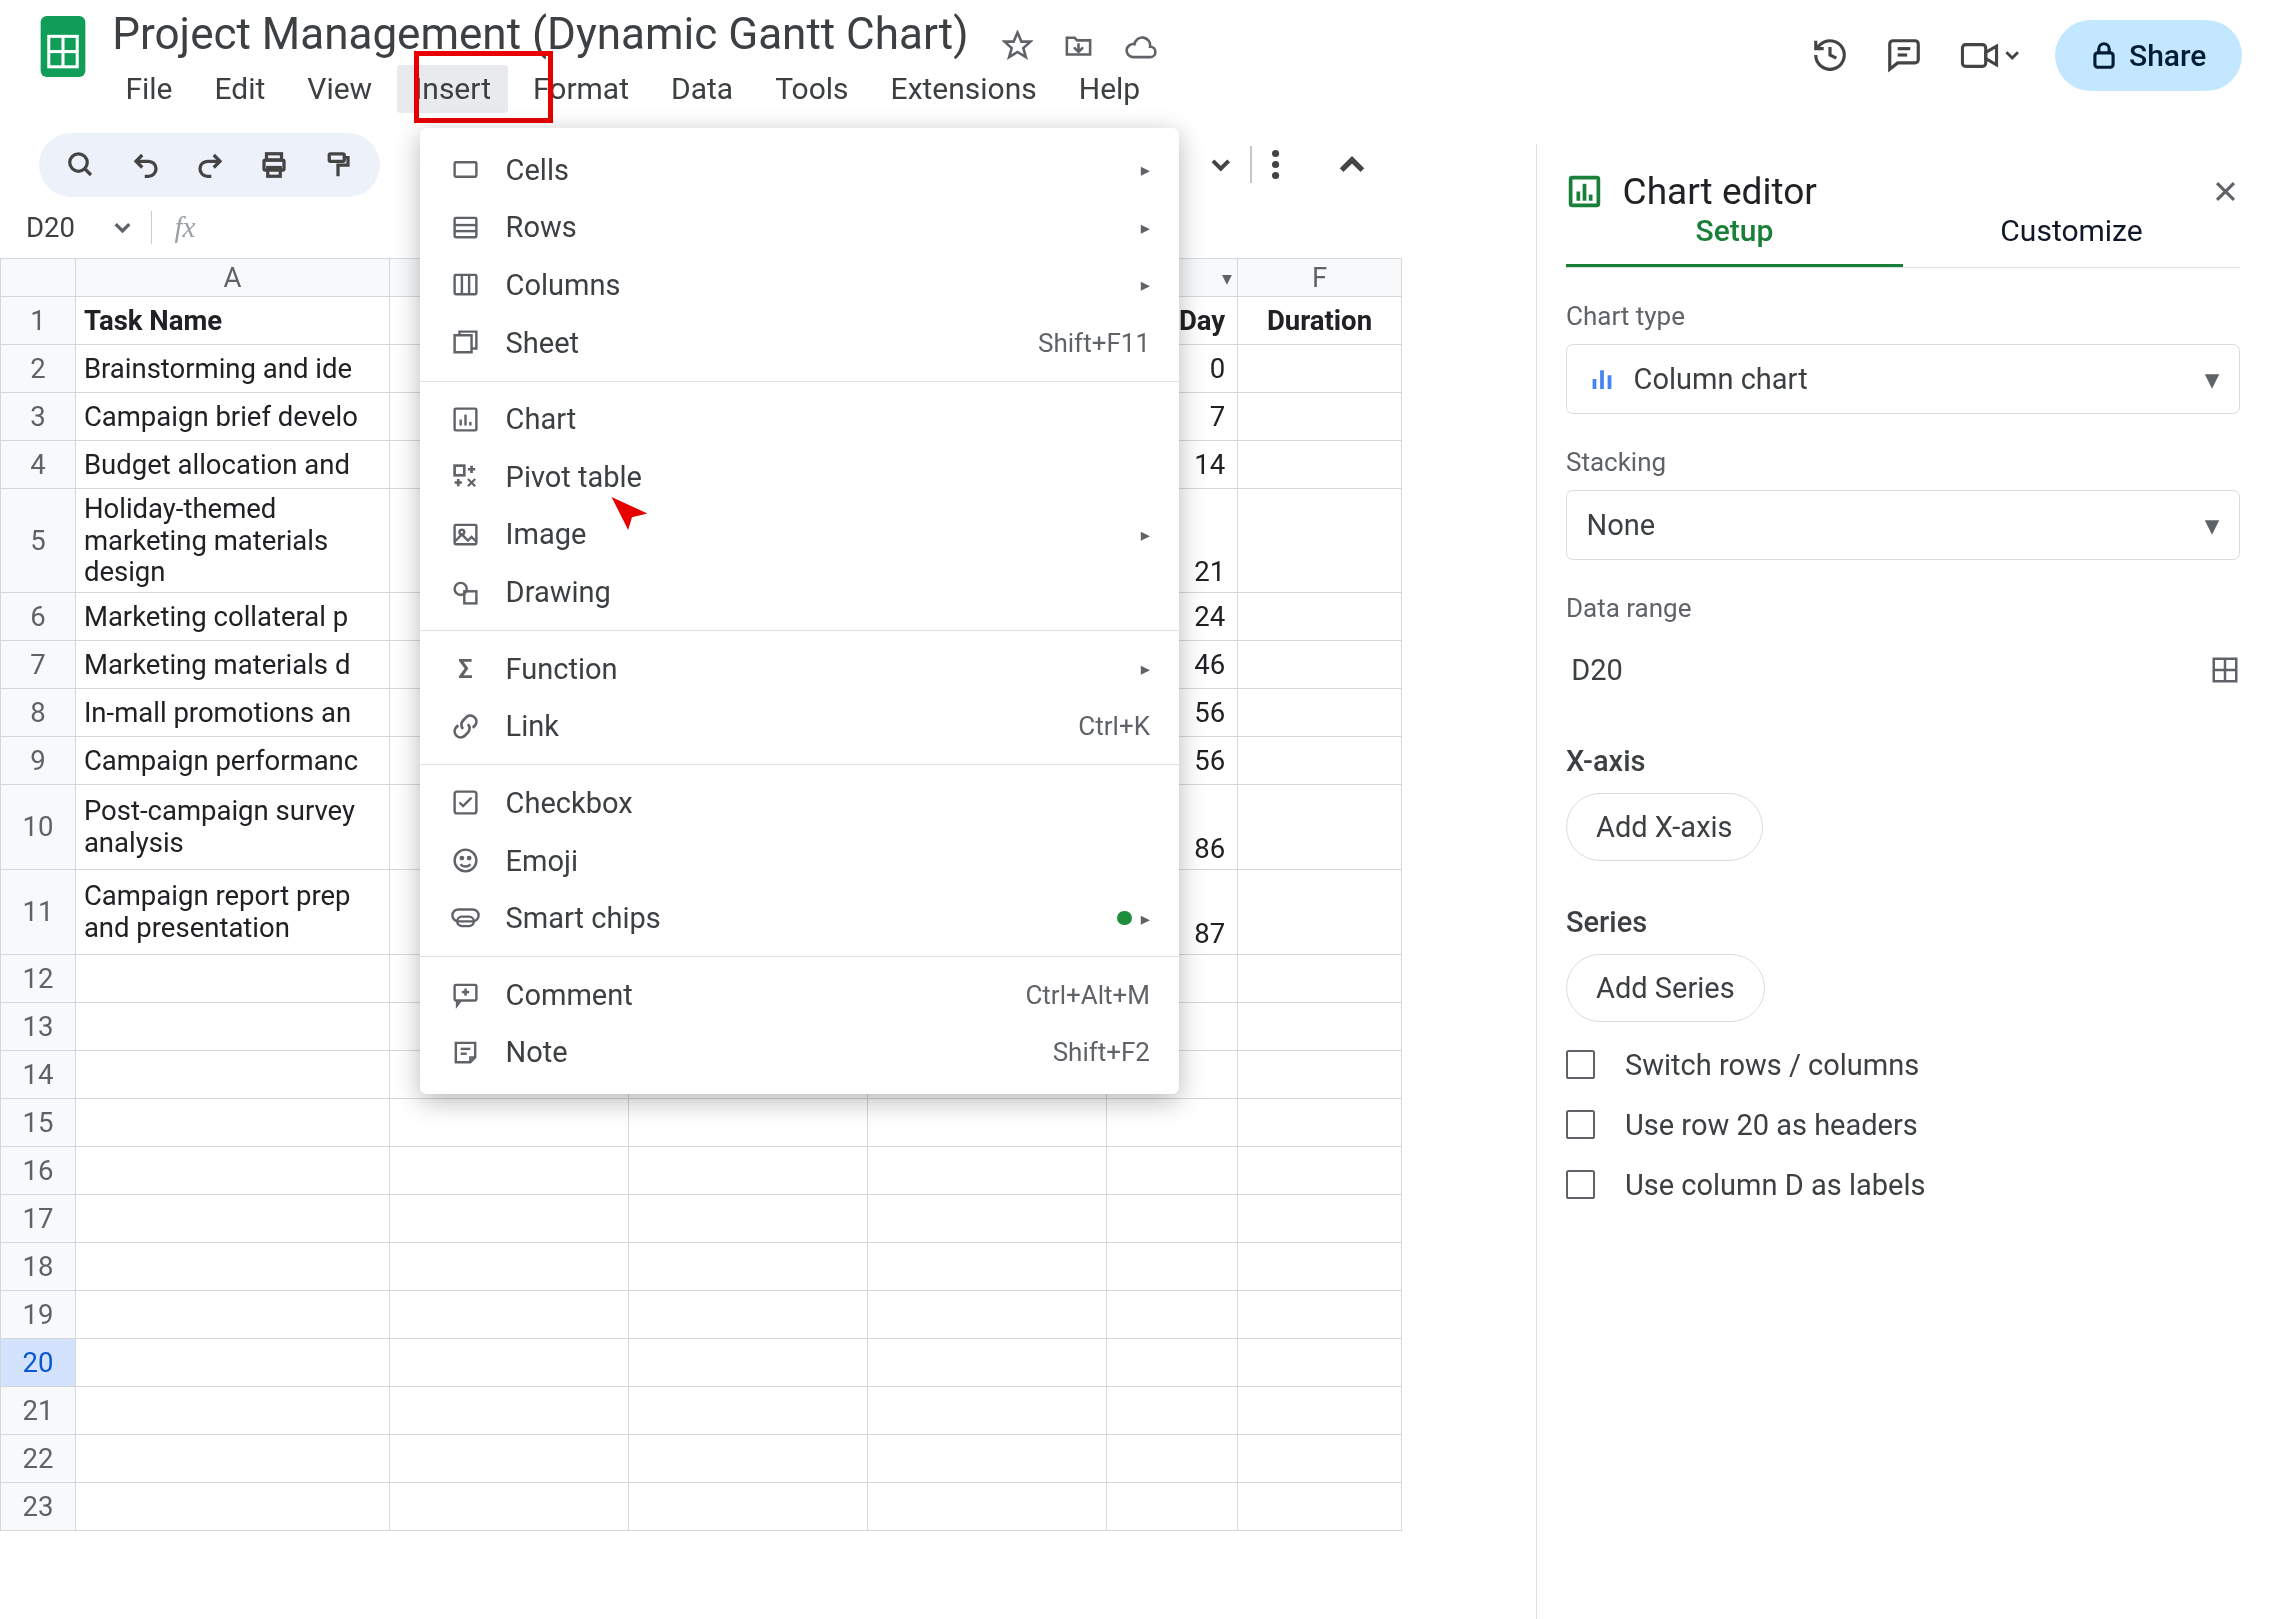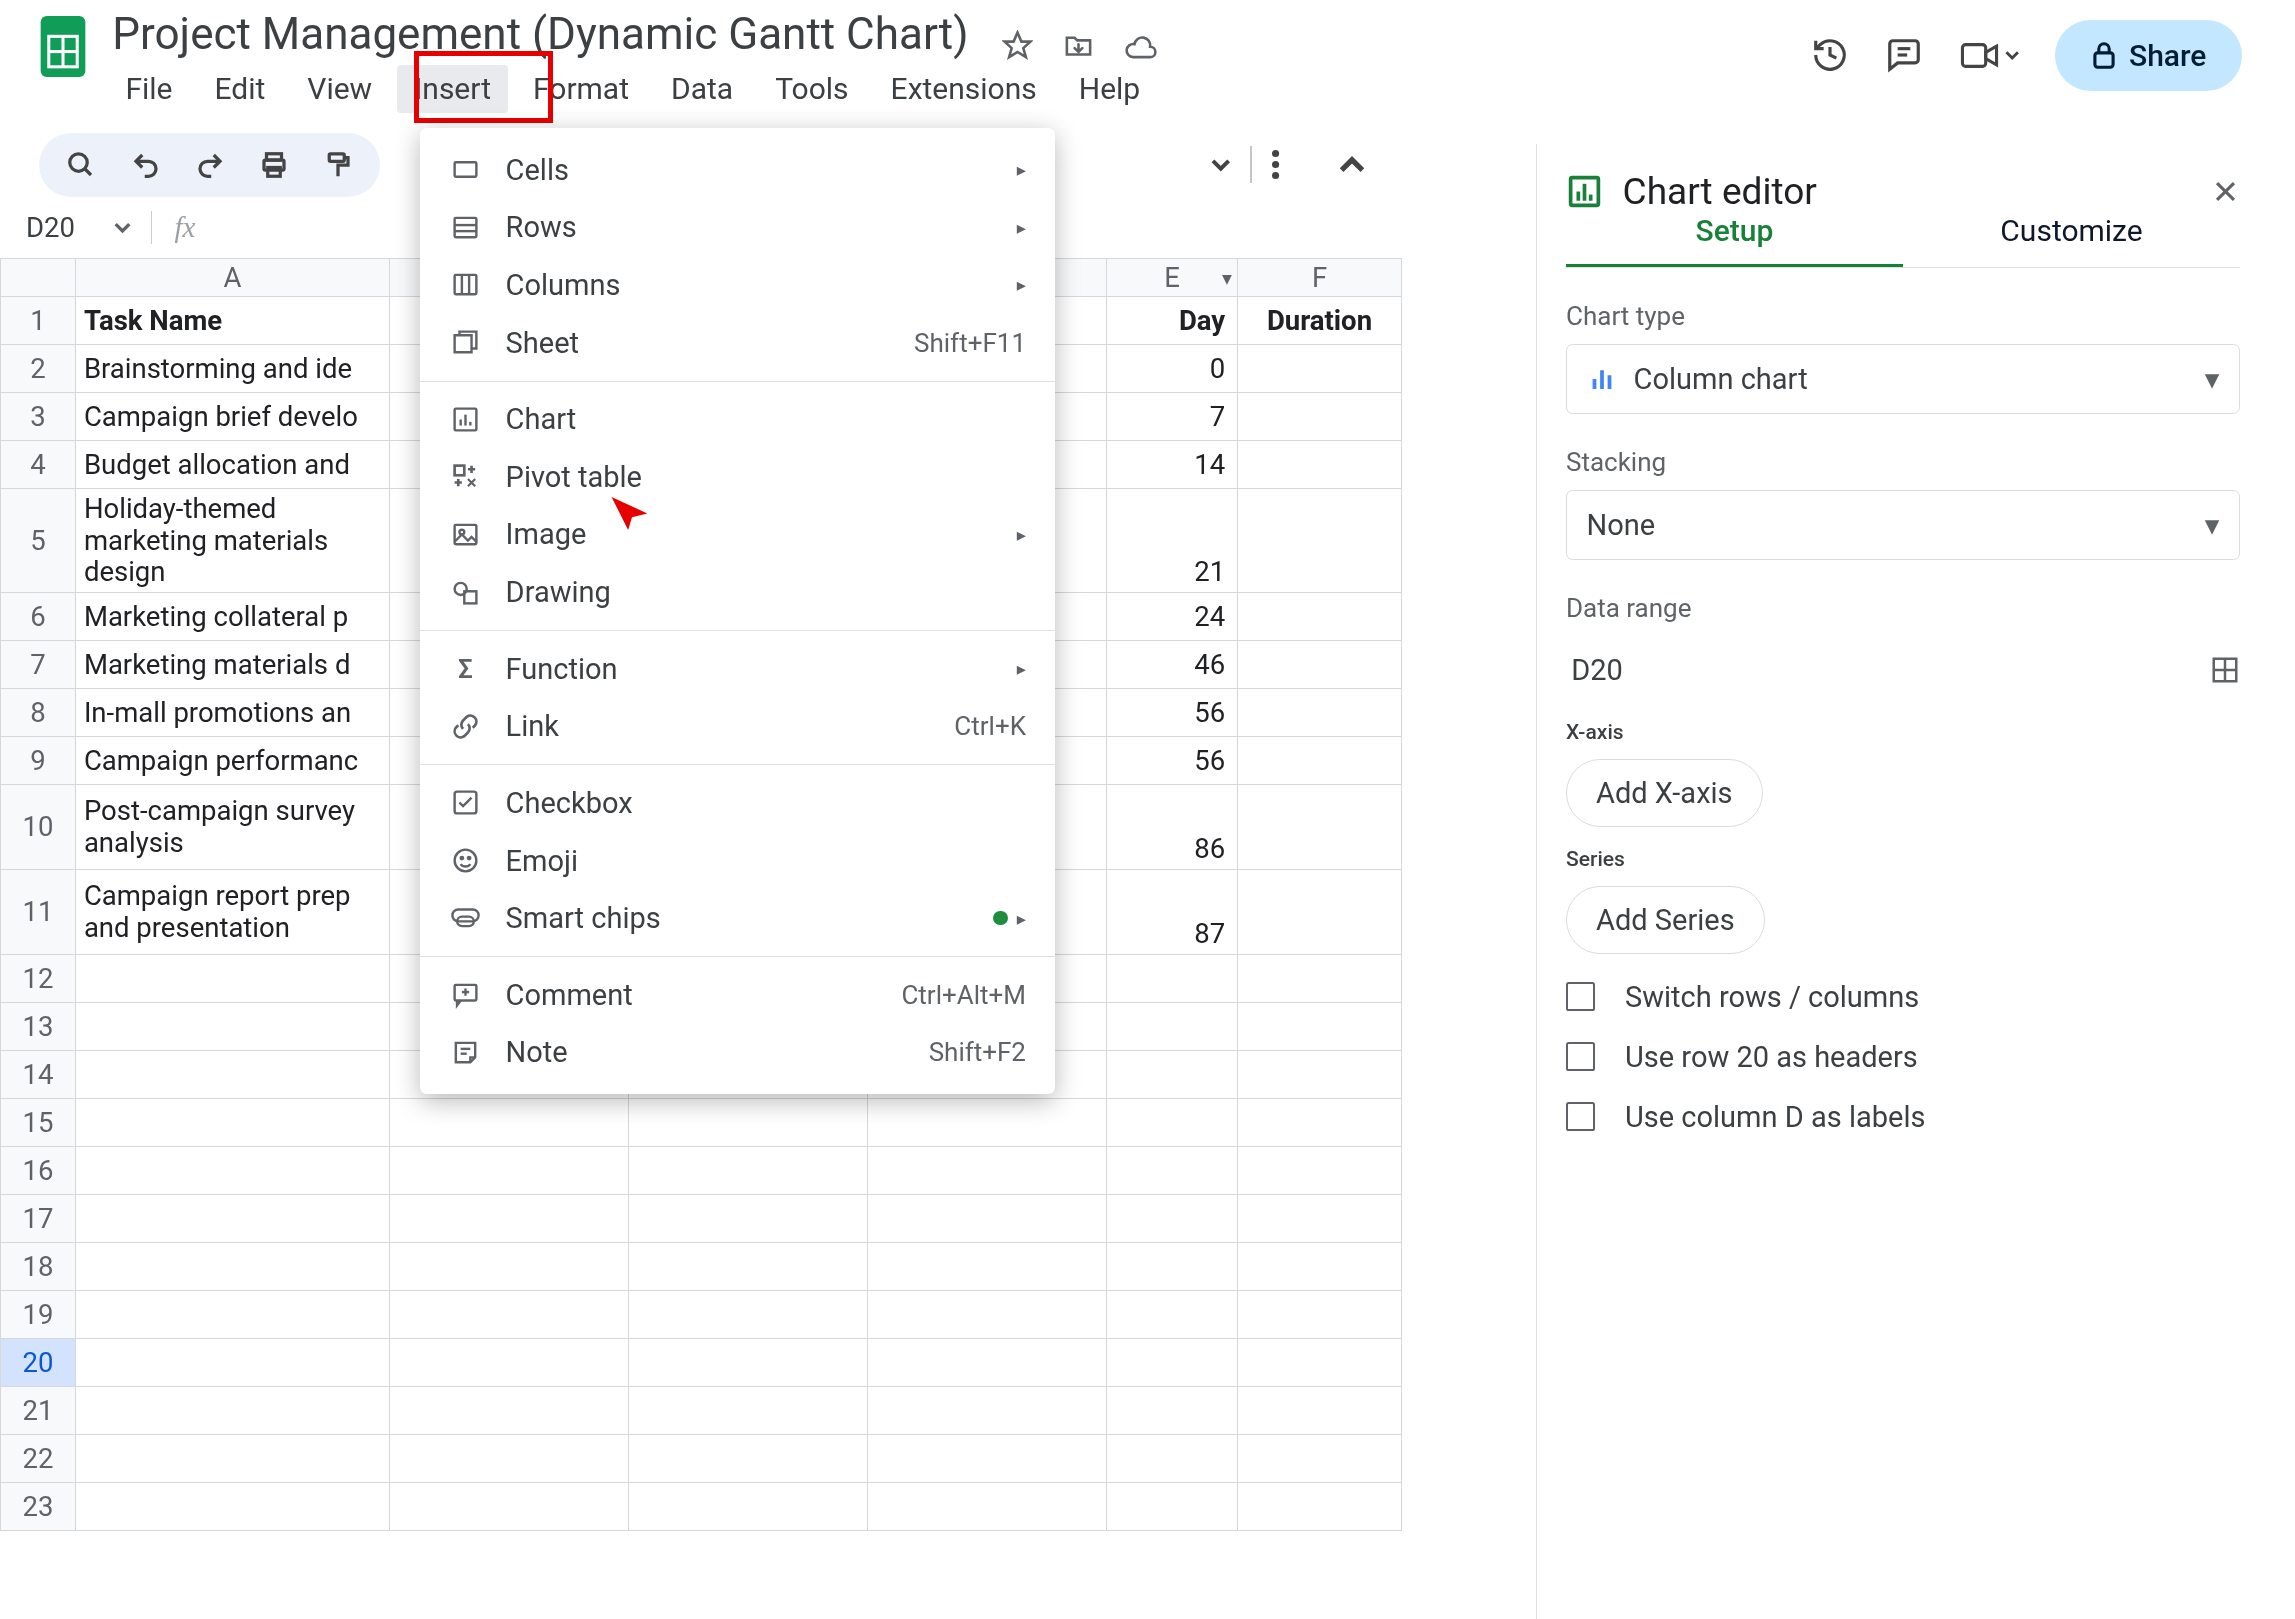--- a/index.html
+++ b/index.html
@@ -49,41 +49,41 @@
   .col-corner { width:75px; background:#f8f9fa;}
   .colA { width: 314px; }
   .colB { width: 239px; }
   .colC { width: 239px; }
   .colD { width: 239px; }
   .colE { width: 131px; }
   .colF { width: 164px; }
   .col-e-arrow { position:absolute; right:5.2px; top:50%; transform:translateY(-50%); color:#5f6368; font-size:19.6px;}
 
   
-  .dropdown { position:absolute; top: 128px; left: 420px; width: 635px; background:#fff; border-radius: 6.5px; box-shadow: 0 6.5px 26px rgba(0,0,0,.28); padding: 13px 0; z-index: 50; }
+  .dropdown { position:absolute; top: 128px; left: 420px; width: 759px; background:#fff; border-radius: 6.5px; box-shadow: 0 6.5px 26px rgba(0,0,0,.28); padding: 13px 0; z-index: 50; }
   .dd-item { display:flex; align-items:center; padding: 11.8px 29px; font-size:29px; color:#3c4043; gap: 23.6px; }
   .dd-item .dd-ico { width:33px; display:flex; justify-content:center; color:#5f6368;}
   .dd-item .dd-right { margin-left:auto; color:#5f6368; font-size:26px; display:flex; align-items:center; gap:9.2px;}
   .dd-item .arrow { font-size:18.3px; color:#5f6368;}
   .dd-sep { height:0.7px; background:#e0e0e0; margin: 9.2px 0; }
   .dd-dot-green { width:14.4px; height:14.4px; border-radius:50%; background:#1e8e3e; }
 
   .cursor-arrow { position:absolute; z-index:60; color:#e60000; }
 
   
   .sidebar { position:absolute; top: 144px; right: 26px; width: 733px; bottom: 0; background:#fff; border-left:0.7px solid #e0e0e0; padding: 26px 29px; }
   .sb-header { display:flex; align-items:center; gap:19.6px; font-size:37px; color:#202124; }
   .sb-header .close { margin-left:auto; color:#5f6368; }
   .sb-tabs { display:flex; border-bottom:0.7px solid #e0e0e0; }
   .sb-tab { flex:1; text-align:center; font-size:30px; padding-bottom: 15.7px; color:#0f172a; }
   .sb-tab.active { color:#188038; font-weight:500; border-bottom: 3.9px solid #188038; }
   .sb-label { font-size:26px; color:#5f6368; margin-top: 33px; }
   .sb-select { display:flex; align-items:center; border:0.7px solid #dadce0; border-radius:6.5px; padding: 17px 19.6px; margin-top: 13px; font-size:29px; color:#3c4043; gap:17px;}
   .sb-select .arrow-d { margin-left:auto; color:#5f6368;}
-  .sb-heading { font-size:21px; color:#3c4043; font-weight:500; margin-top: 20px;}
+  .sb-heading { font-size:29px; color:#3c4043; font-weight:500; margin-top: 44px;}
   .sb-row { display:flex; align-items:center; margin-top: 18.3px; gap: 19.6px;}
   .sb-input { flex:1; font-size:29px; color:#3c4043; padding: 11.8px 5.2px; border:none; border-bottom:0.7px solid transparent;}
   .sb-grid-ico { color:#5f6368; }
   .sb-pill { border:0.7px solid #dadce0; border-radius:654px; padding: 15.7px 29px; font-size:29px; color:#3c4043; display:inline-block; margin-top:15.7px;}
   .sb-check-row { display:flex; align-items:center; gap:30px; font-size:29px; color:#3c4043; margin-top: 26px;}
   .sb-checkbox { width:29px; height:29px; border:2.6px solid #5f6368; border-radius:2.6px;}
 
   svg { display:block; }
 </style>
 </head>

